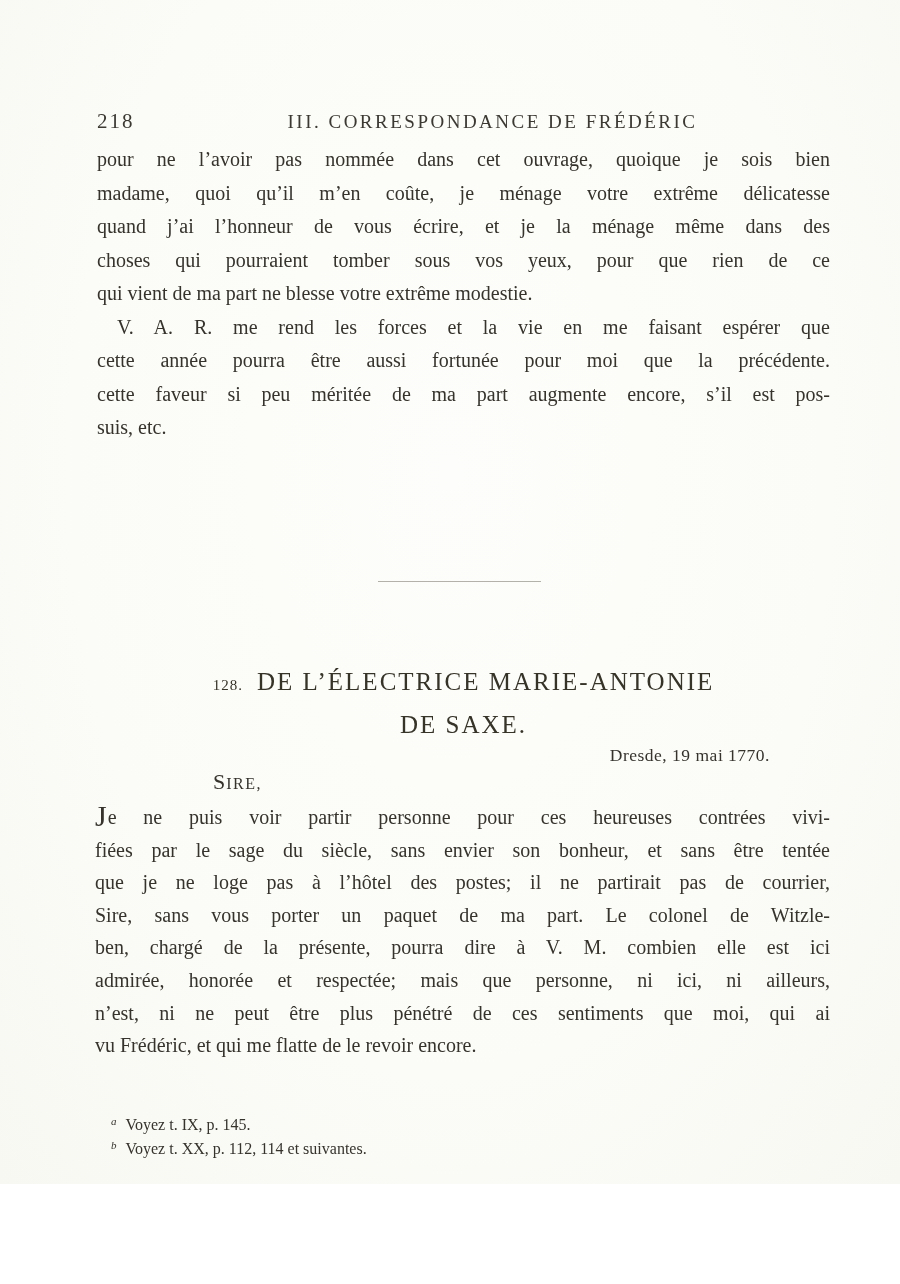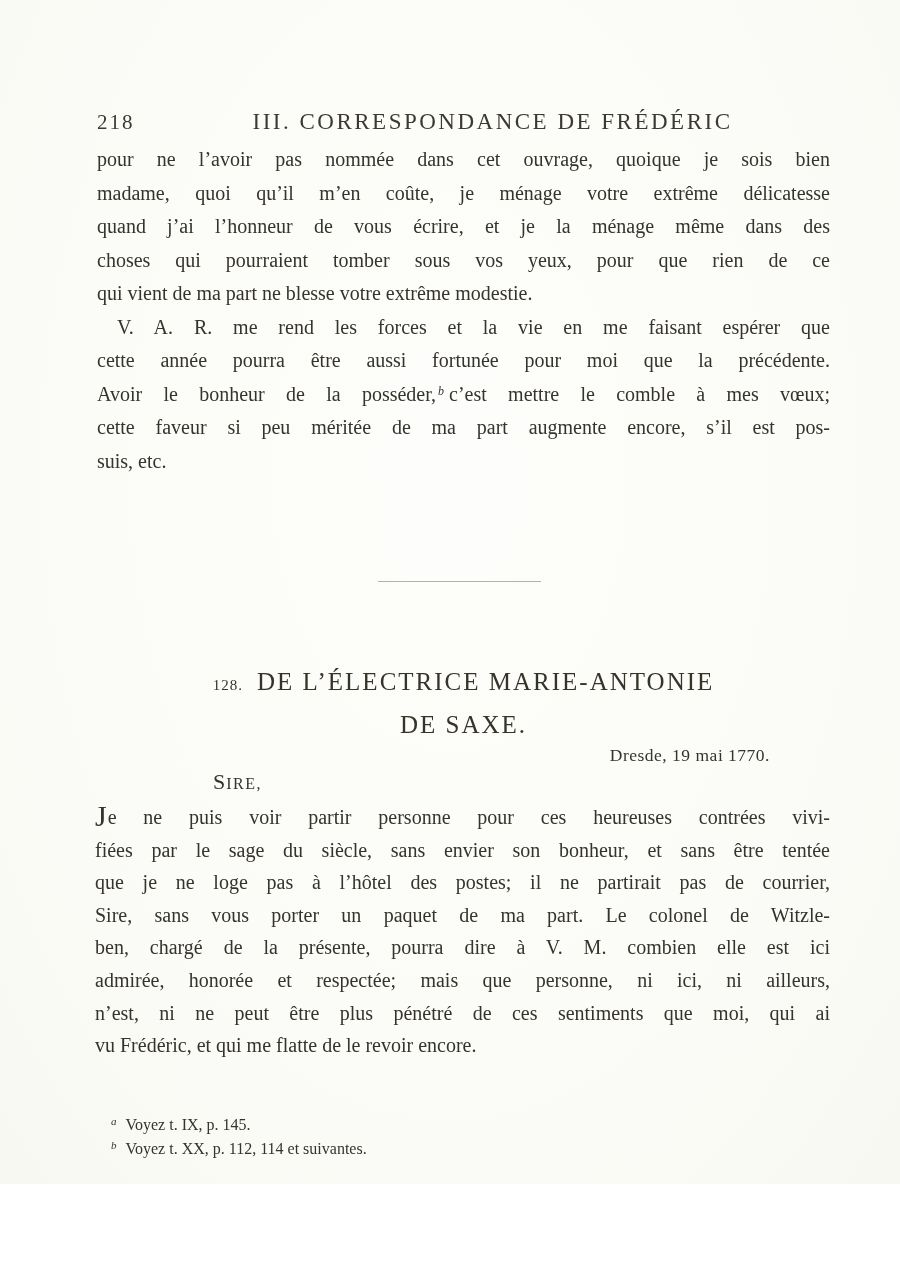--- a/index.html
+++ b/index.html
@@ -14,21 +14,21 @@
   
   .running-header{
     position:absolute;top:109px;left:97px;right:70px;
     display:flex;align-items:baseline;
   }
   .pagenum{
     width:58px;font-size:21px;letter-spacing:2px;color:#3c3933;
   }
   .running-title{
     flex:1;text-align:center;
-    font-size:23px;letter-spacing:2.5px;color:#3c3933;
+    font-size:19px;letter-spacing:2.5px;color:#3c3933;
     white-space:nowrap;
   }
   
   .sec1{position:absolute;top:143px;left:97px;right:70px;}
   .sec1 .line{line-height:33.5px;}
   .letter-body{position:absolute;top:801px;left:95px;right:70px;}
   .letter-body .line{line-height:32.6px;}
   .line{
     font-size:20px;
     text-align:justify;
@@ -82,21 +82,20 @@
   </div>
 
   <div class="sec1">
     <div class="line">pour ne l’avoir pas nommée dans cet ouvrage, quoique je sois bien</div>
     <div class="line">madame, quoi qu’il m’en coûte, je ménage votre extrême délicatesse</div>
     <div class="line">quand j’ai l’honneur de vous écrire, et je la ménage même dans des</div>
     <div class="line">choses qui pourraient tomber sous vos yeux, pour que rien de ce</div>
     <div class="line last">qui vient de ma part ne blesse votre extrême modestie.</div>
     <div class="line indent">V. A. R. me rend les forces et la vie en me faisant espérer que</div>
     <div class="line">cette année pourra être aussi fortunée pour moi que la précédente.</div>
-    <div class="line"><span>Avoir le bonheur de la posséder,</span><sup class="fn-ref">b</sup><span>c’est mettre le comble à mes vœux;</span></div>
     <div class="line">cette faveur si peu méritée de ma part augmente encore, s’il est pos-</div>
     <div class="line last">suis, etc.</div>
   </div>
 
   <div class="divider"></div>
 
   <div class="letter-head">
     <div class="h-line"><span class="letter-no">128.</span><span>DE L’ÉLECTRICE MARIE-ANTONIE</span></div>
     <div class="h-line">DE SAXE.</div>
   </div>

